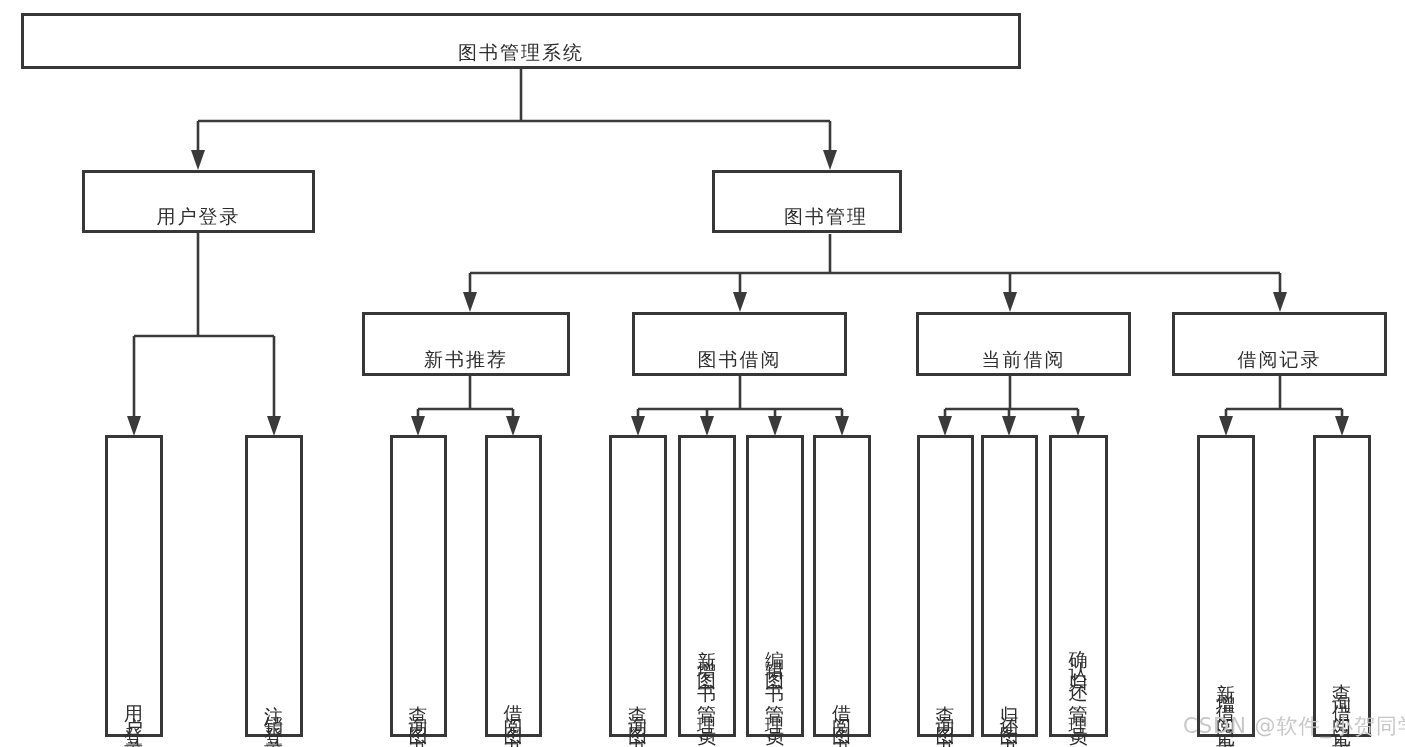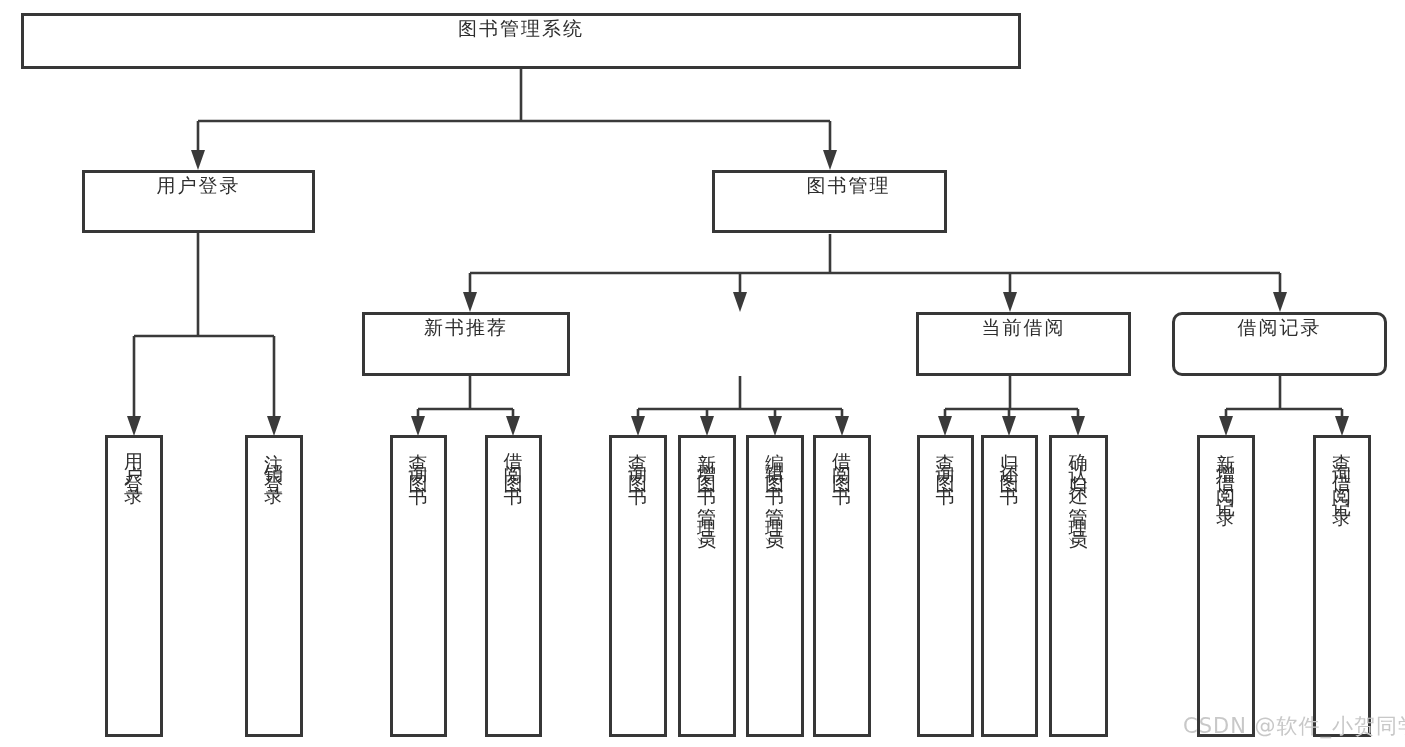--- a/index.html
+++ b/index.html
@@ -9,21 +9,21 @@
     width:1405px;height:747px;
     background:#ffffff;
     overflow:hidden;
   }
   #wires{position:absolute;left:0;top:0;width:1405px;height:747px;}
   .node{
     position:absolute;
     box-sizing:border-box;
     border:3px solid #373737;
     background:#ffffff;
-    display:flex;align-items:flex-start;justify-content:center;
+    display:flex;align-items:flex-end;justify-content:center;
     color:#2e2e2e;
   }
   .hnode{
     font-size:19px;
     letter-spacing:2px;
     white-space:nowrap;
   }
   .root{left:21px;top:13px;width:1000px;height:56px;}
   .lvl2{top:170px;height:63px;}
   .lvl3{top:312px;height:64px;}
@@ -123,31 +123,34 @@
     </g>
   </svg>
 
   <div class="node root hnode">
     <span>图书管理系统</span>
   </div>
 
   <div class="node lvl2 hnode" style="left:82px;width:233px;">
     <span>用户登录</span>
   </div>
-  <div class="node lvl2 hnode" style="left:712px;width:235px;padding-left:38px;">
+  <div class="node lvl2 hnode" style="left:712px;width:190px;padding-left:38px;">
     <span>图书管理</span>
   </div>
 
   <div class="node lvl3 hnode" style="left:362px;width:208px;">
     <span>新书推荐</span>
   </div>
+  <div class="node lvl3 hnode" style="left:632px;width:215px;">
+    <span>图书借阅</span>
+  </div>
   <div class="node lvl3 hnode" style="left:916px;width:215px;">
     <span>当前借阅</span>
   </div>
-  <div class="node lvl3 hnode" style="left:1172px;width:215px;border-radius:10px;">
+  <div class="node lvl3 hnode" style="left:1172px;width:215px;">
     <span>借阅记录</span>
   </div>
 
   <div class="node leaf" style="left:105px;width:58px;">
     <span class="vtext">用户登录</span>
   </div>
   <div class="node leaf" style="left:245px;width:58px;">
     <span class="vtext">注销登录</span>
   </div>
 

